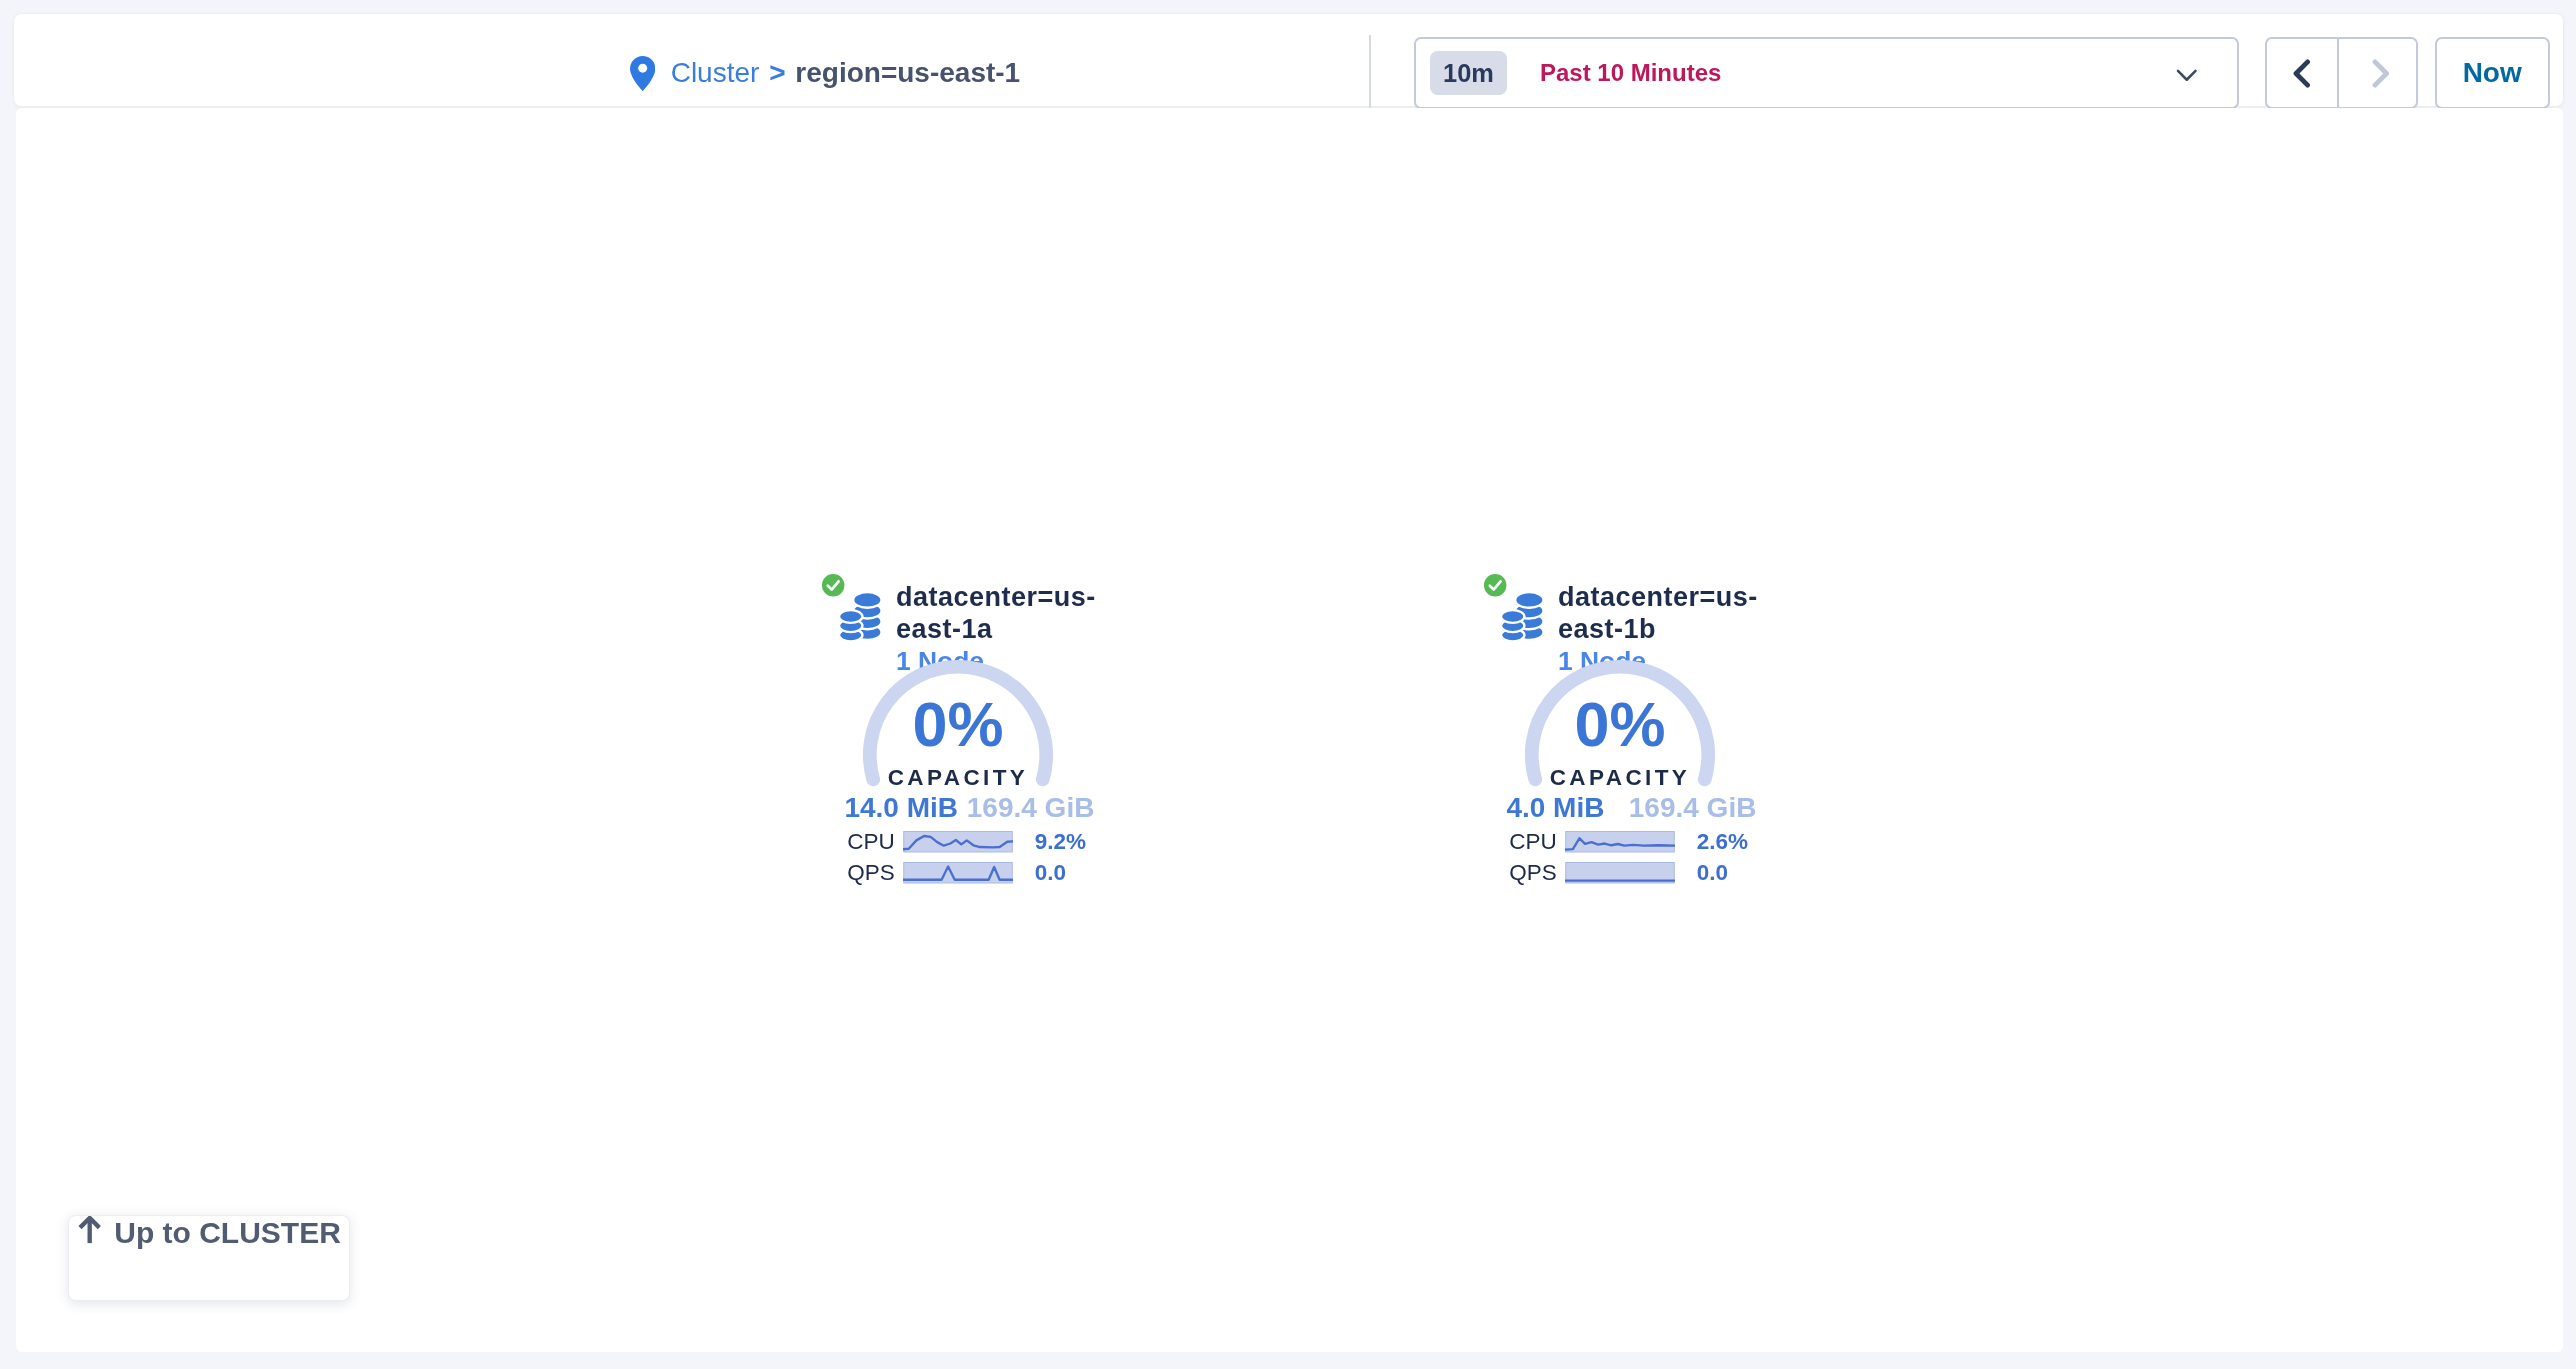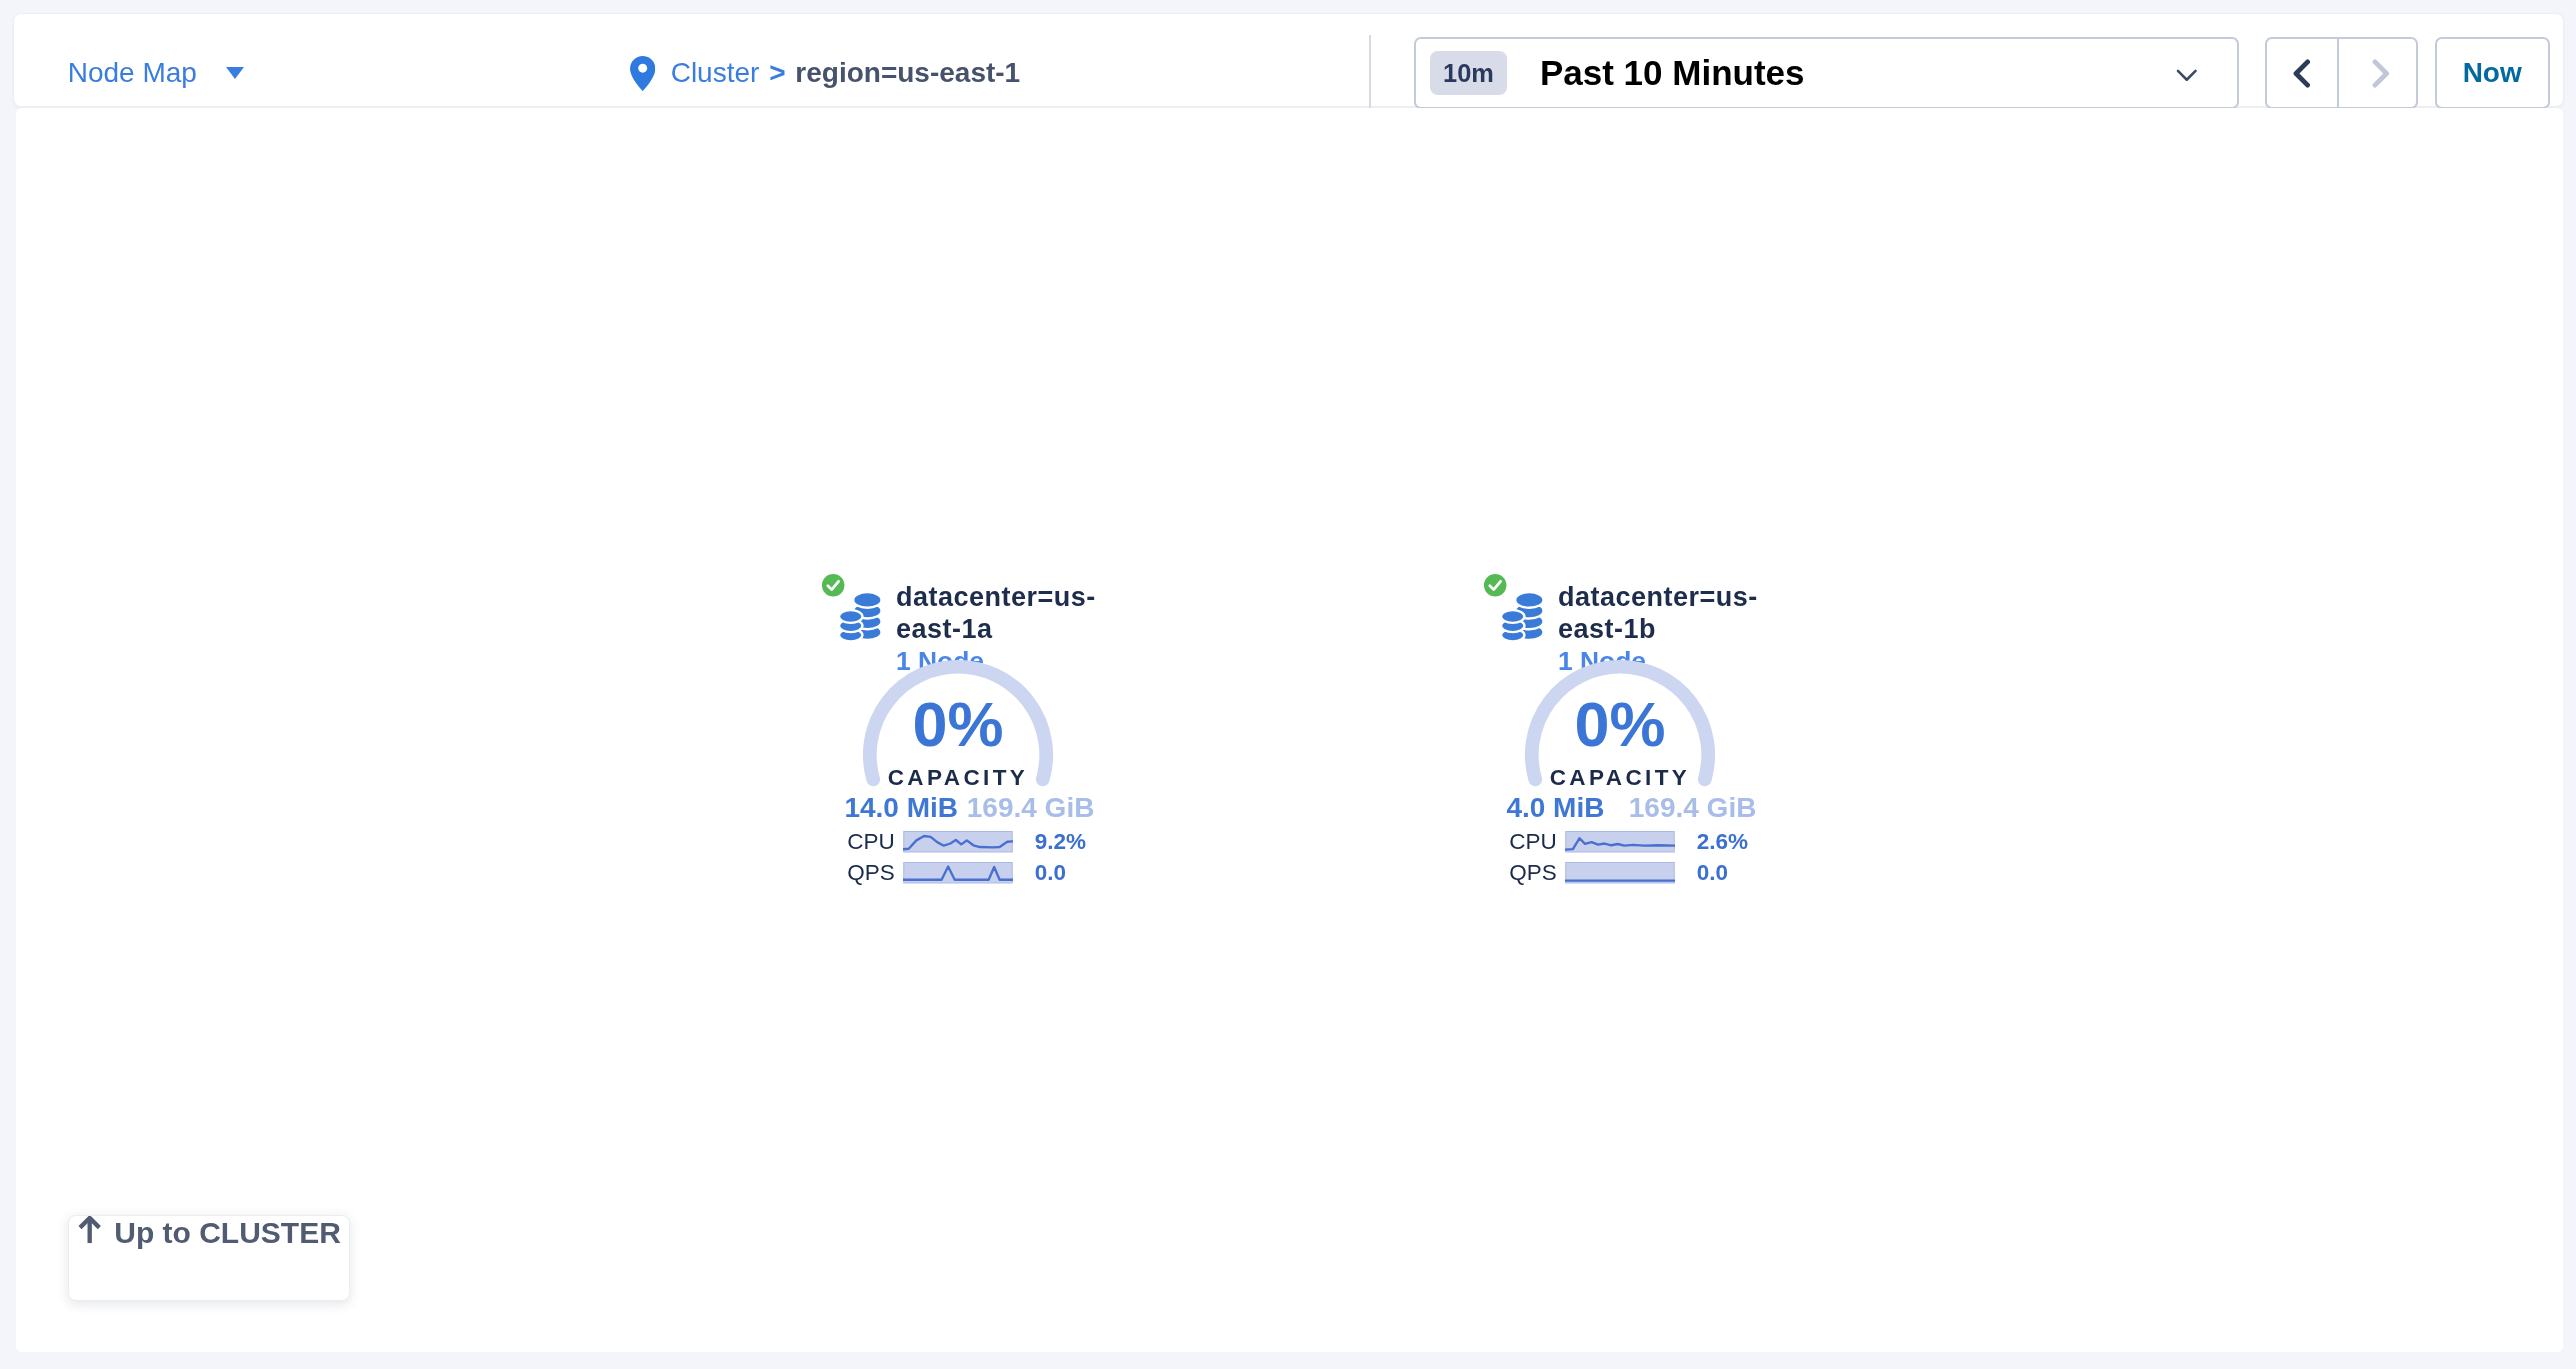--- a/index.html
+++ b/index.html
@@ -34,21 +34,21 @@
   #pin-icon { margin-right:15.6px; display:block; }
 
   #hdr-divider { left:1355px; top:21.5px; width:2px; height:74px; background:#d5d9e2; }
 
   .ctl { background:#fff; border:2px solid #c3cad9; border-radius:6.8px;gap:7px; }
   #time-select { left:1400px; top:23.5px; width:825px; height:72px; cursor:pointer; }
   #time-badge {
     margin-left:14.7px; padding:7.8px 12.7px; background:#d8dce9; border-radius:7.8px;
     font-size:25.4px; font-weight:700; color:#2a3a5c;
   }
-  #time-label { margin-left:26.4px; font-size:35px; font-weight:700; color:#000000; }
+  #time-label { margin-left:26.4px; font-size:24px; font-weight:700; color:#be185d; }
   #time-chevron { position:absolute; right:39px; top:30px; }
 
   #nav-group { left:2251px; top:23.5px; width:153px; height:72px; display:flex; }
   .nav-cell { flex:1; display:flex; align-items:center; justify-content:center; cursor:pointer; }
   .nav-cell:first-child { border-right:2px solid #c3cad9; }
 
   #now-button {
     left:2421px; top:23.5px; width:115px; height:72px;
     display:flex; align-items:center; justify-content:center;
     font-size:28px; font-weight:700; color:#0369a1; cursor:default;
@@ -94,24 +94,20 @@
     display:flex; align-items:flex-start; justify-content:center;
     font-size:30px; font-weight:600; color:#515c72; cursor:pointer;
   }
   #up-button svg { margin-right:11.7px; }
 </style>
 </head>
 <body>
 
 <div id="header-bar" class="abs">
 
-  <div id="view-selector" class="abs flexc">
-    <span class="vs-label">Node Map</span>
-    <span id="caret-down"></span>
-  </div>
 
   <div id="breadcrumb" class="abs flexc">
     <svg id="pin-icon" width="25.4" height="35" viewBox="0 0 26 36">
       <path d="M13 0 C5.8 0 0 5.8 0 13 c0 9.8 13 23 13 23 s13 -13.2 13 -23 C26 5.8 20.2 0 13 0 z" fill="#2f7ae0"></path>
       <circle cx="13" cy="12.5" r="4.6" fill="#ffffff"></circle>
     </svg>
     <span class="crumb-root">Cluster</span>
     <span class="crumb-sep">&gt;</span>
     <span class="crumb-cur">region=us-east-1</span>
   </div>

